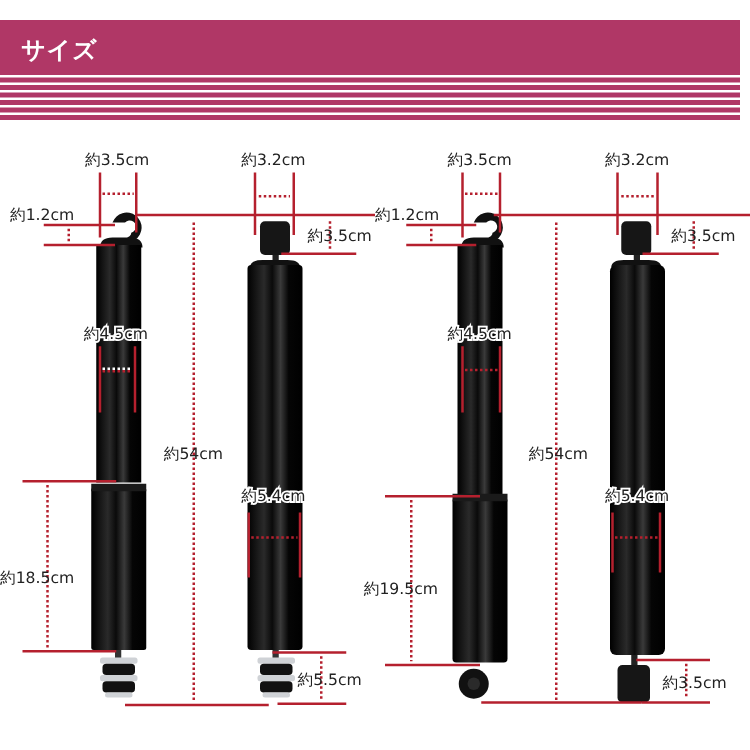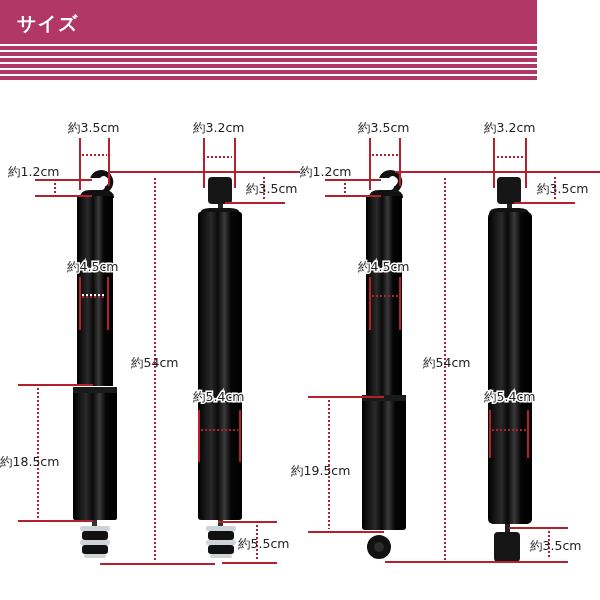--- a/index.html
+++ b/index.html
@@ -1,18 +1,18 @@
 <!DOCTYPE html>
 <html><head>
 <meta charset="utf-8">
 <style>
   html, body { margin: 0; padding: 0; background: #ffffff; }
   body { width: 600px; height: 600px; position: relative; overflow: hidden;
          font-family: "Liberation Sans", "DejaVu Sans", sans-serif; }
-  .header { position: absolute; left: 0; top: 0; width: 537px; height: 80px; background: #b03766; }
+  .header { position: absolute; left: 0; top: 16px; width: 592px; height: 80px; background: #b03766; }
   .header-title { position: absolute; left: 17px; top: 11px; color: #ffffff; font-size: 19px; font-weight: bold;
                   font-family: "DejaVu Sans", sans-serif; letter-spacing: 1px; }
   .stripes { position: absolute; left: 0; top: 44px; width: 600px; height: 36px; }
   .stripe { position: absolute; left: 0; width: 600px; height: 2px; background: #ffffff; }
   svg.diagram { position: absolute; left: 0; top: 0; }
   .lbl { font-family: "DejaVu Sans", sans-serif; font-size: 12.5px; fill: #222222; }
   .lbl-halo { font-family: "DejaVu Sans", sans-serif; font-size: 12.5px; fill: #222222;
               paint-order: stroke; stroke: #ffffff; stroke-width: 3px; }
 </style>
 </head>

